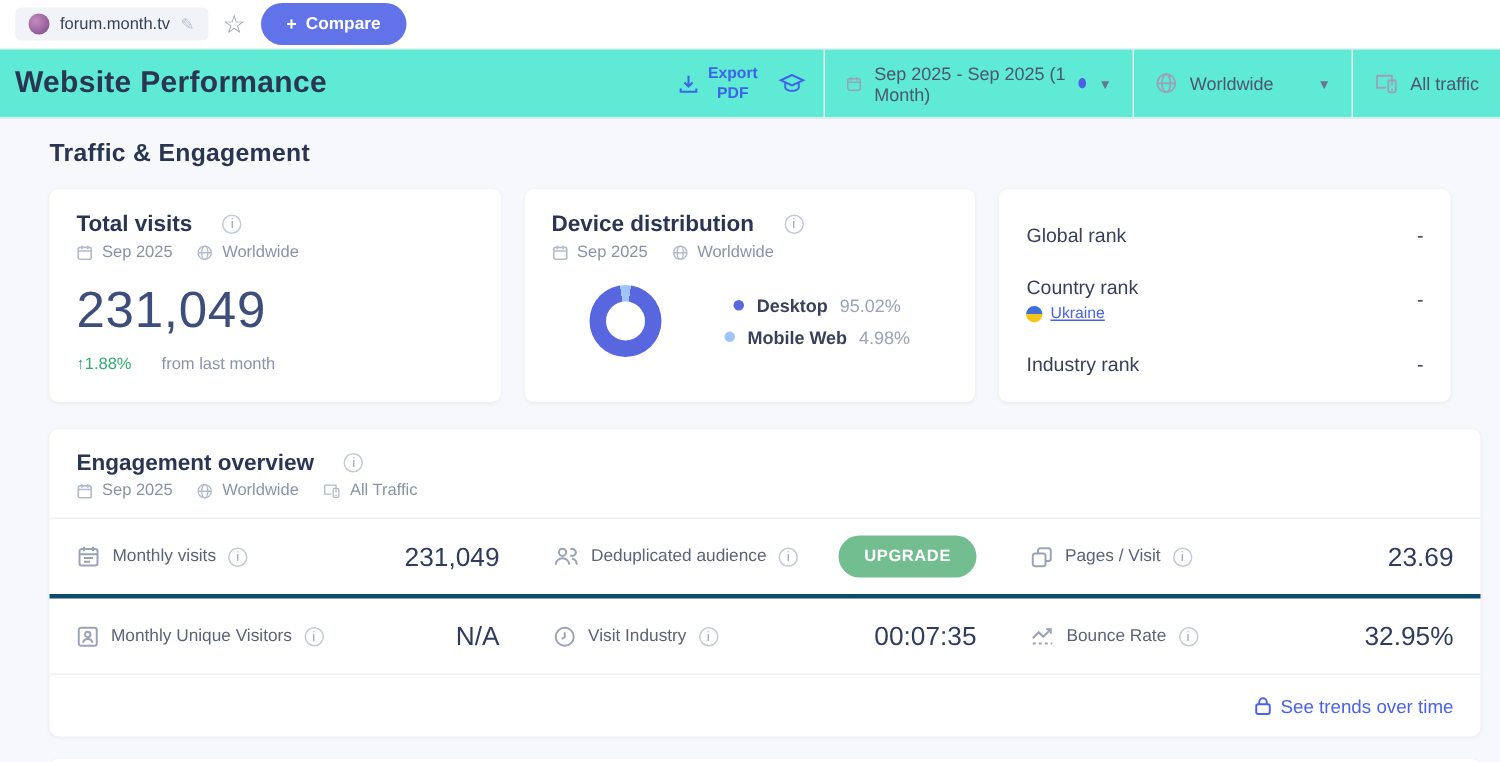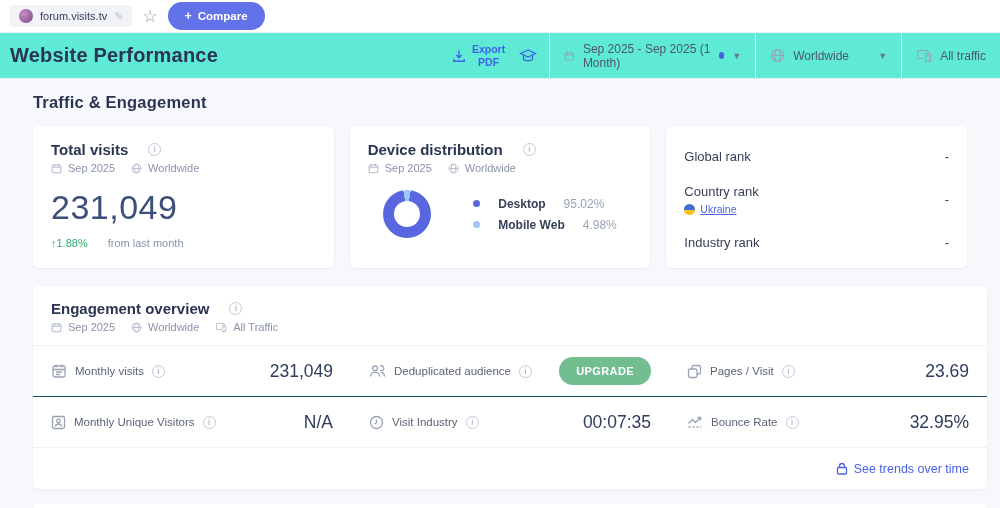--- a/index.html
+++ b/index.html
@@ -46,62 +46,62 @@
 
   .big-number { font-size:34px; color:#3d4e7a; margin-top:14px; letter-spacing:.5px; }
   .change-row { margin-top:10px; font-size:11px; color:#8a93a8; display:flex; gap:20px; align-items:center; }
   .change-up { color:#2fae6e; }
 
   
   .device-body { display:flex; align-items:center; justify-content:center; gap:42px; margin-top:16px; }
   .donut { width:48px; height:48px; border-radius:50%; position:relative; }
   .donut::after { content:""; position:absolute; inset:11px; background:#fff; border-radius:50%; }
   .legend { display:flex; flex-direction:column; gap:7px; }
-  .legend-row { display:flex; align-items:center; gap:18px; }
+  .legend-row { display:flex; align-items:center; gap:8px;justify-content:center; }
   .legend-dot { width:7px; height:7px; border-radius:50%; }
   .legend-label { font-size:12px; font-weight:600; color:#39415a; }
   .legend-val { font-size:12px; color:#9aa3b8; }
 
   
   .rank-card { padding:13px 18px; display:flex; flex-direction:column; }
   .rank-row { display:flex; align-items:center; justify-content:space-between; padding:10px 0; }
   .rank-label { font-size:13px; color:#39415a; }
   .rank-value { font-size:13px; color:#39415a; }
   .rank-divider { height:1px; background:#eef1f6; width:45%; }
   .country-sub { display:flex; align-items:center; gap:5px; margin-top:4px; }
   .flag-ua { width:11px; height:11px; border-radius:50%; background:linear-gradient(#3f6fd8 50%, #f3c519 50%); flex:0 0 auto; }
   .country-link { font-size:10.5px; color:#4a63e7; text-decoration:underline; cursor:pointer; }
 
   
   .engagement-card { margin-top:18px; width:954px; }
   .eng-header { padding:14px 18px 12px; }
   .eng-grid { border-top:1px solid #eef1f6; }
   .eng-row { display:grid; grid-template-columns:1fr 1fr 1fr; column-gap:36px; padding:0 18px; }
-  .eng-row + .eng-row { border-top:1px solid #0c4a6e; }
+  .eng-row + .eng-row { border-top:3px solid #0c4a6e; }
   .metric-cell { display:flex; align-items:center; gap:8px; height:50px; }
   .m-icon { display:flex; align-items:center; color:#9aa3b5; flex:0 0 auto; }
   .m-label { font-size:11.5px; color:#5b6477; }
   .m-value { margin-left:auto; font-size:17.5px; color:#2f3c5c; }
   .upgrade-pill { margin-left:auto; background:#72be90; color:#fff; border:none; border-radius:999px; font-size:11px; font-weight:bold; letter-spacing:.4px; padding:8px 17px; cursor:pointer; font-family:inherit; }
   .eng-footer { border-top:1px solid #eef1f6; height:42px; display:flex; align-items:center; justify-content:flex-end; padding:0 18px; }
   .trends-link { display:flex; align-items:center; gap:6px; color:#4a63e7; font-size:12.5px; font-weight:normal; cursor:pointer; }
 
   .next-card-sliver { margin-top:15px; width:954px; height:20px; background:#fff; border-radius:6px 6px 0 0; box-shadow:0 1px 3px rgba(30,40,80,.06); }
 
   svg.ic { display:block; }
 </style>
 </head>
 <body>
 
 <div class="page">
 
   <div class="topbar">
     <div class="site-chip">
       <span class="favicon"></span>
-      <span class="site-name">forum.visits.tv</span>
+      <span class="site-name">forum.month.tv</span>
       <span class="pencil">✎</span>
     </div>
     <span class="star">☆</span>
     <button class="compare-btn">
       <span class="compare-plus">+</span>
       <span>Compare</span>
     </button>
   </div>
 
   <div class="header">

